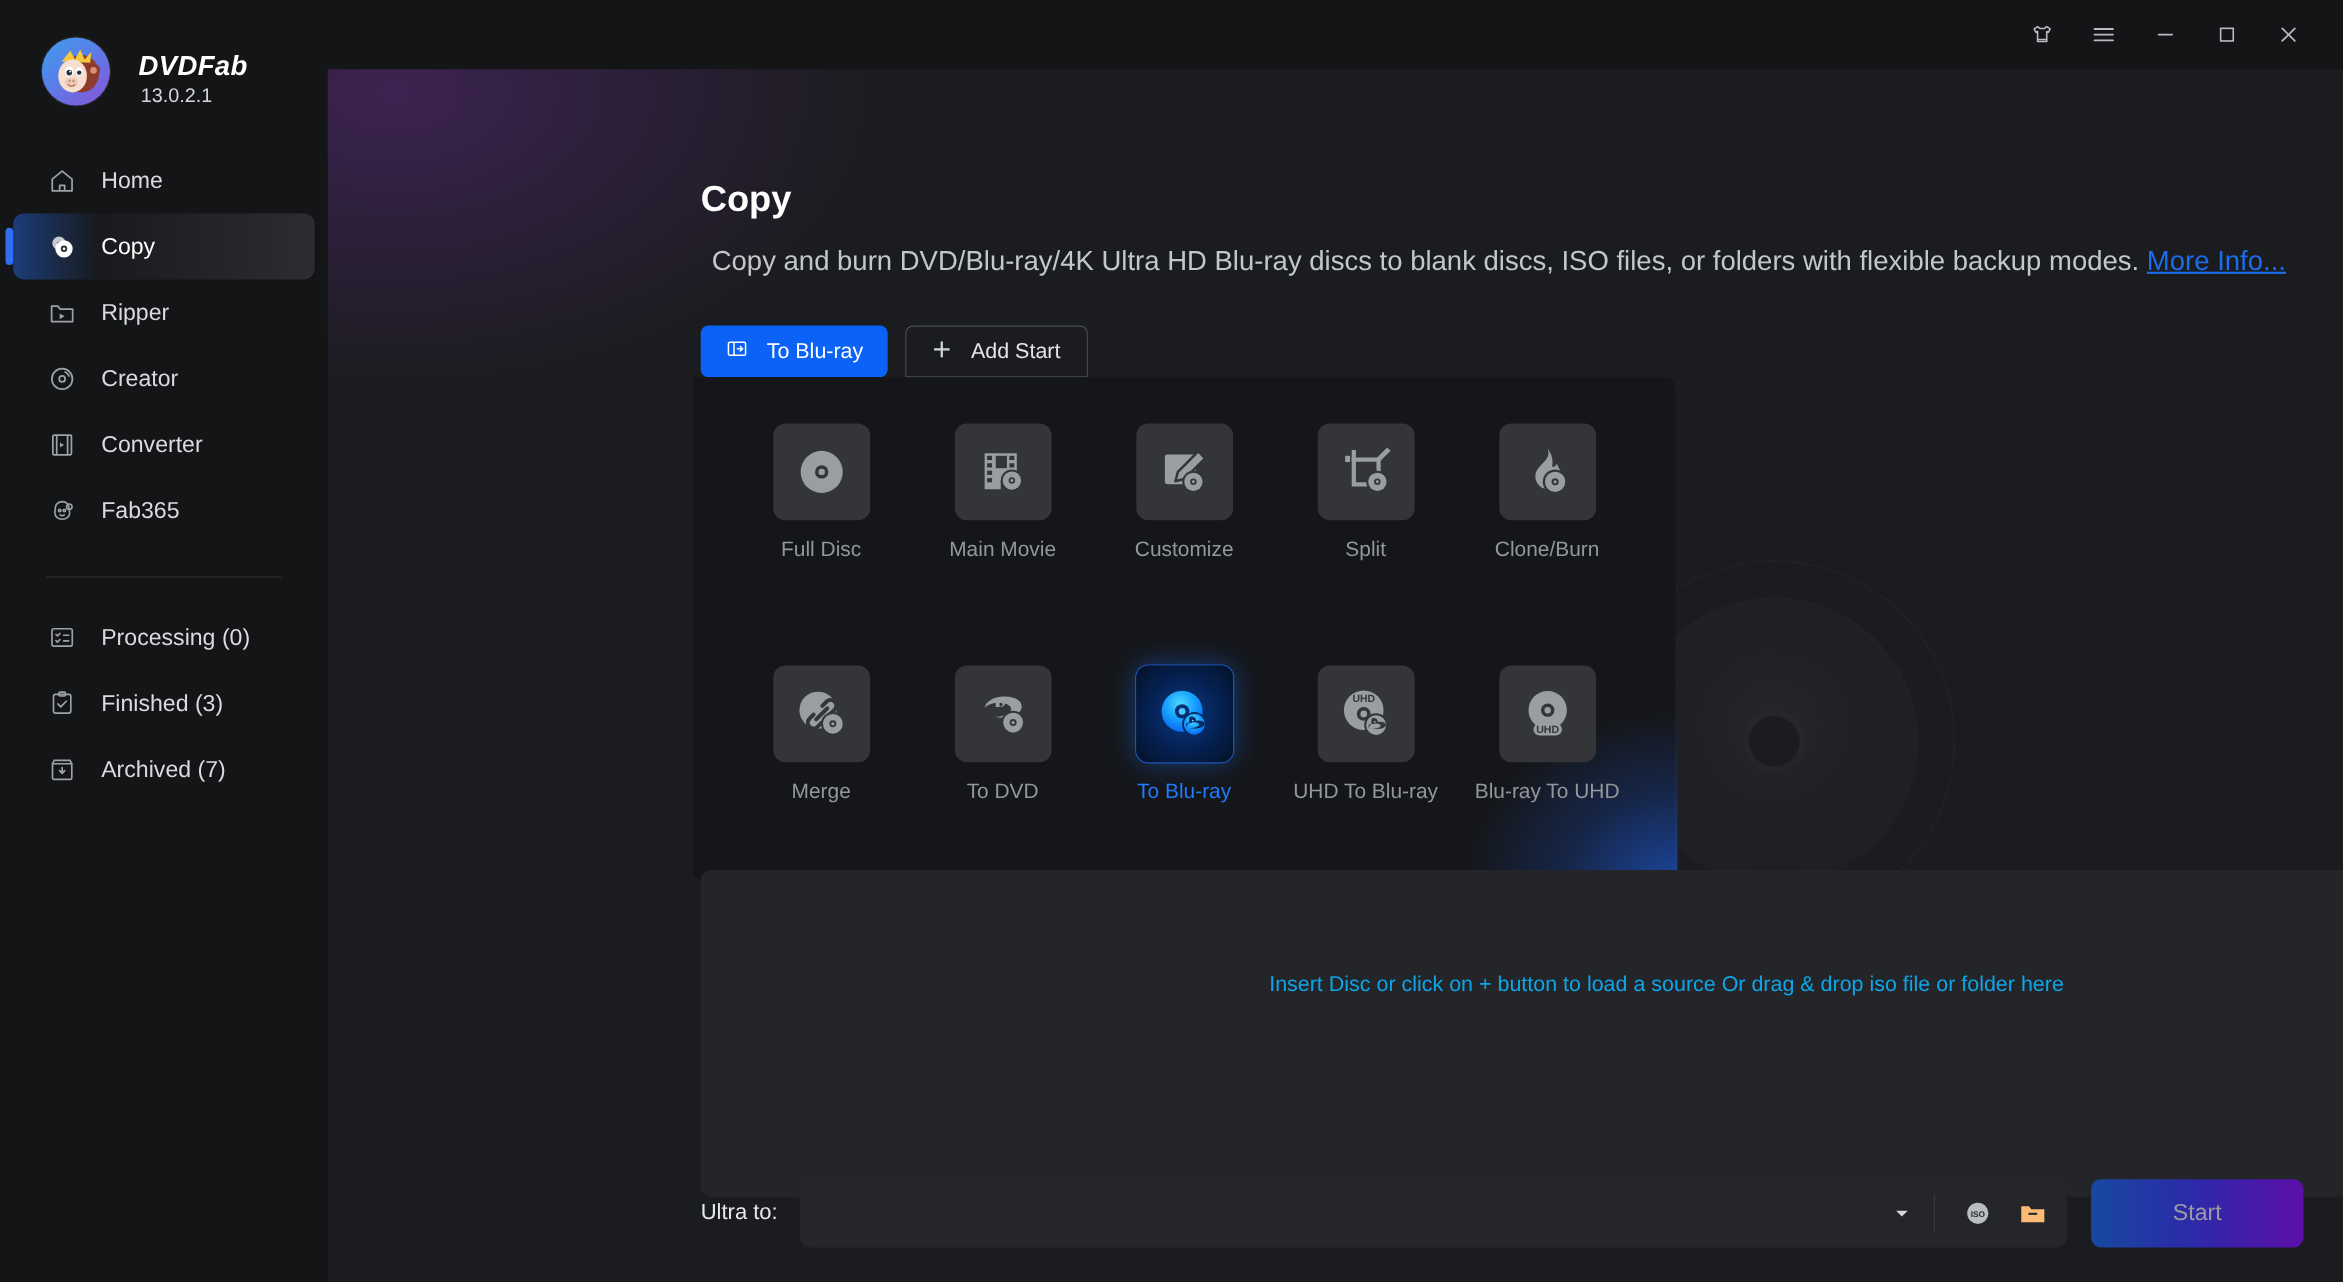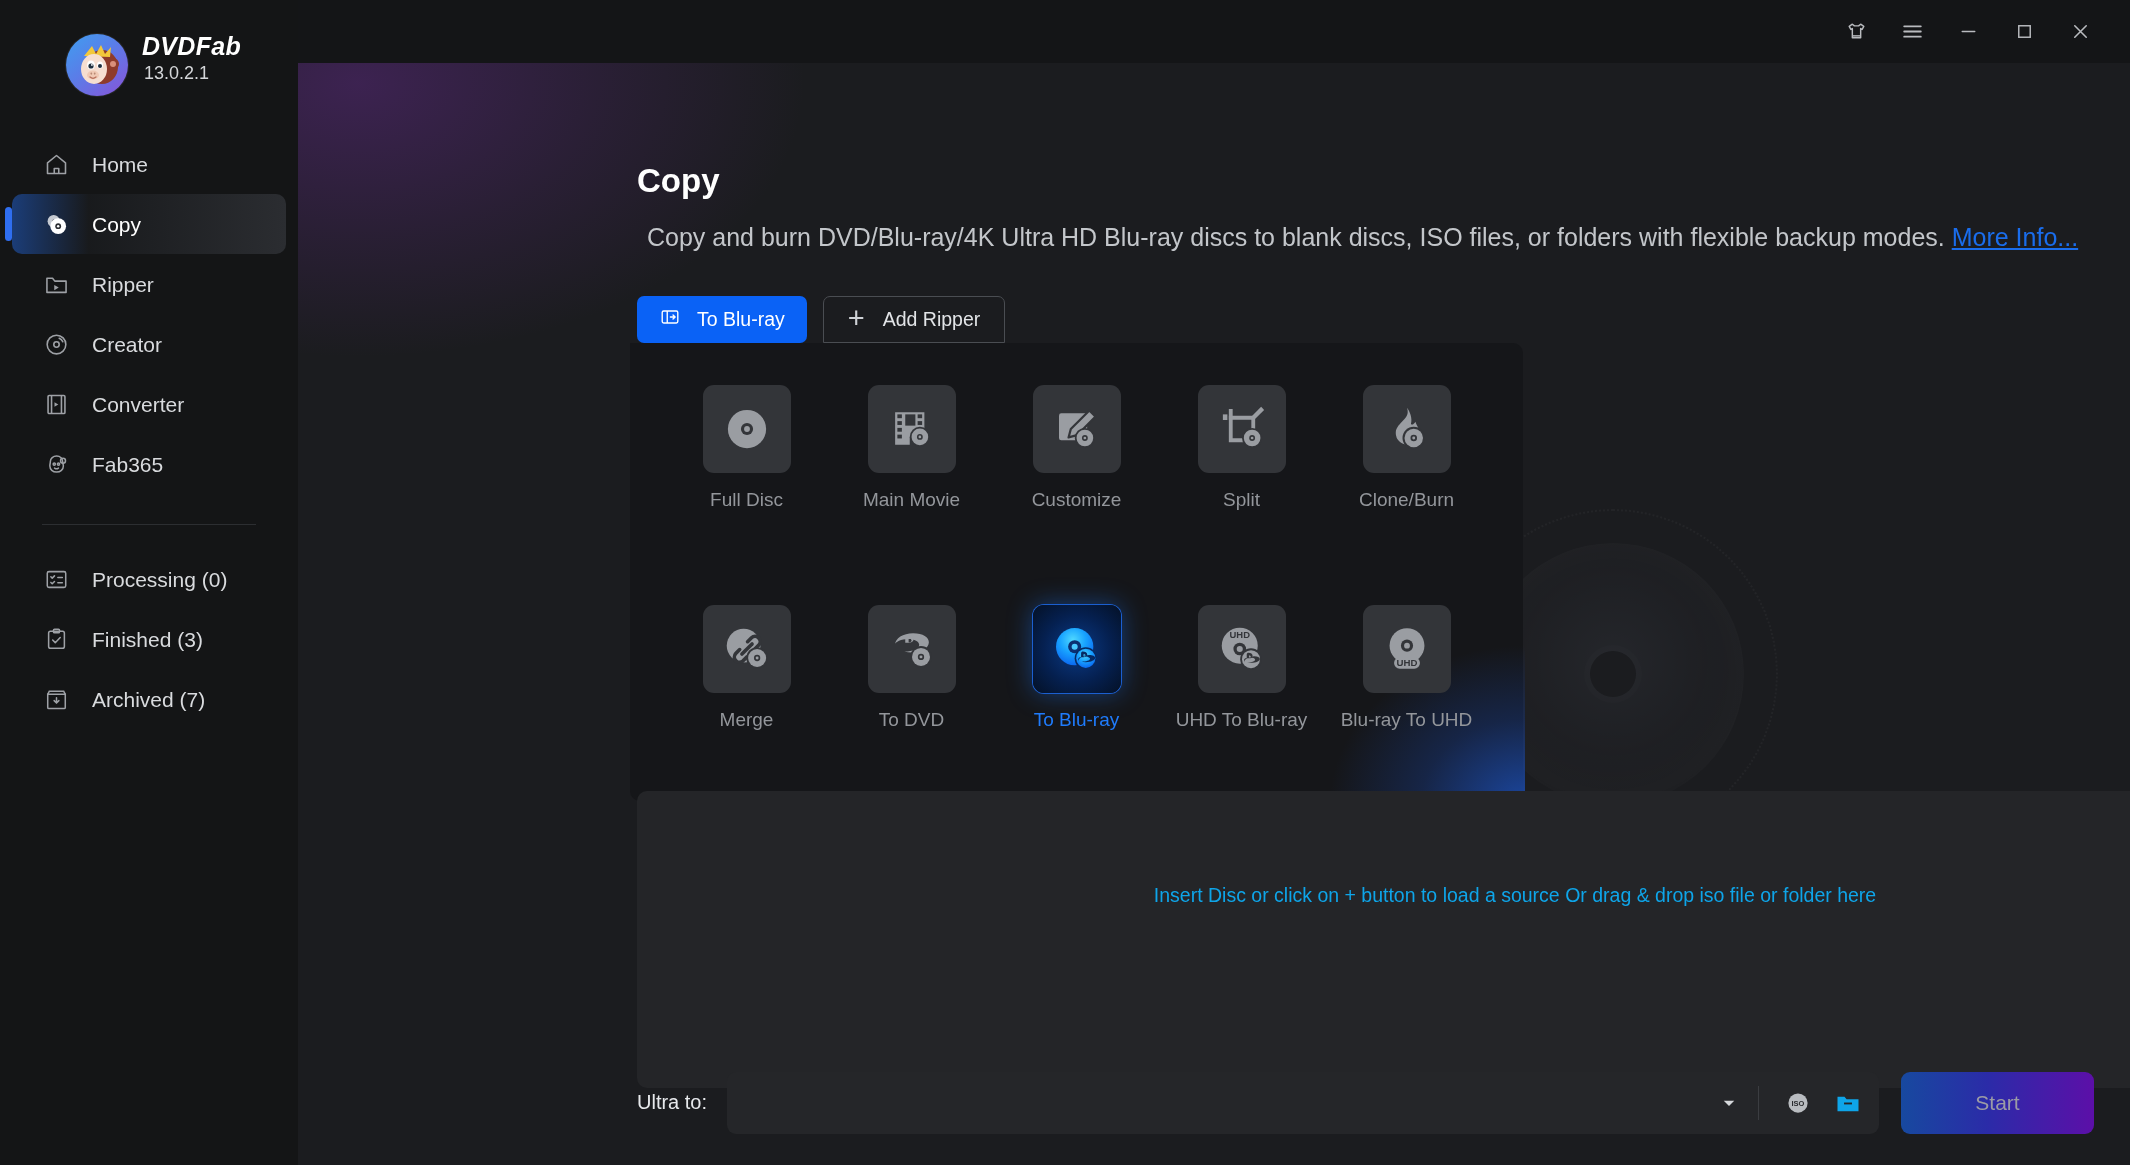--- a/index.html
+++ b/index.html
@@ -13,21 +13,21 @@
   .app{ position:relative; width:2130px; height:1165px; display:flex; background:#0f1012; }
 
   
   .sidebar{
     width:298px; height:100%;
     background:#141516;
     flex:0 0 298px;
     position:relative;
     padding-top:26px;
   }
-  .brand{ display:flex; align-items:flex-start; gap:14px; padding:8px 0 0 38px;margin-left:28px; }
+  .brand{ display:flex; align-items:flex-end; gap:26px; padding:8px 0 0 38px; }
   .brand-logo{
     width:62px; height:62px; border-radius:50%;
     background:linear-gradient(140deg,#3e9ff0 0%,#5a7de8 45%,#8a52d8 100%);
     position:relative; flex:0 0 62px;
     box-shadow:0 0 0 1px rgba(255,255,255,.08);
     overflow:hidden;
   }
   .brand-logo svg{ position:absolute; inset:0; }
   .brand-text{ display:flex; flex-direction:column; gap:5px; }
   .brand-name{
@@ -167,21 +167,21 @@
   .saveto-field{
     flex:1; height:62px; background:#252629; border-radius:9px;
     display:flex; align-items:center; padding:0 6px 0 22px;
   }
   .saveto-input{
     flex:1; background:transparent; border:0; outline:0;
     color:#dcdee1; font-size:18px; font-family:"Liberation Sans", sans-serif;
   }
   .caret-btn{ width:46px; height:46px; display:flex; align-items:center; justify-content:center; cursor:pointer; color:#d6d8db; }
   .vdiv{ width:1px; height:34px; background:#3b3d41; margin:0 14px 0 6px; }
-  .icon-btn{ width:50px; height:46px; display:flex; align-items:center; justify-content:center; cursor:pointer; color:#0ea5e9;text-align:right; }
+  .icon-btn{ width:50px; height:46px; display:flex; align-items:center; justify-content:center; cursor:pointer; color:#fdba74;text-align:right; }
   .start-btn{
     margin-left:22px; width:193px; height:62px; border-radius:9px;
     background:linear-gradient(90deg,#17499f 0%, #2b2ba8 45%, #5c0fa8 100%);
     display:flex; align-items:center; justify-content:center;
     font-size:21px; color:#9b9ba6; cursor:pointer;
   }
 </style>
 </head>
 <body>
 
@@ -376,21 +376,21 @@
             <svg width="22" height="22" viewBox="0 0 24 24" fill="none" stroke="#ffffff" stroke-width="1.5">
               <rect x="3.5" y="5.5" width="17" height="13" rx="1.6"></rect>
               <path d="M9 5.5v13"></path>
               <path d="M12.4 12h5M15.3 9.8 17.6 12l-2.3 2.2" stroke-linecap="round" stroke-linejoin="round"></path>
             </svg>
           </span>
           <span>To Blu-ray</span>
         </div>
         <div class="tab-add">
           <span class="plus">+</span>
-          <span>Add Ripper</span>
+          <span>Add Start</span>
         </div>
       </div>
 
       <div class="mode-panel">
         <div class="mode-glow"></div>
         <div class="mode-grid">
 
           <div class="mode-cell">
             <div class="mode-tile">
               <svg width="54" height="54" viewBox="0 0 48 48" fill="currentColor">

